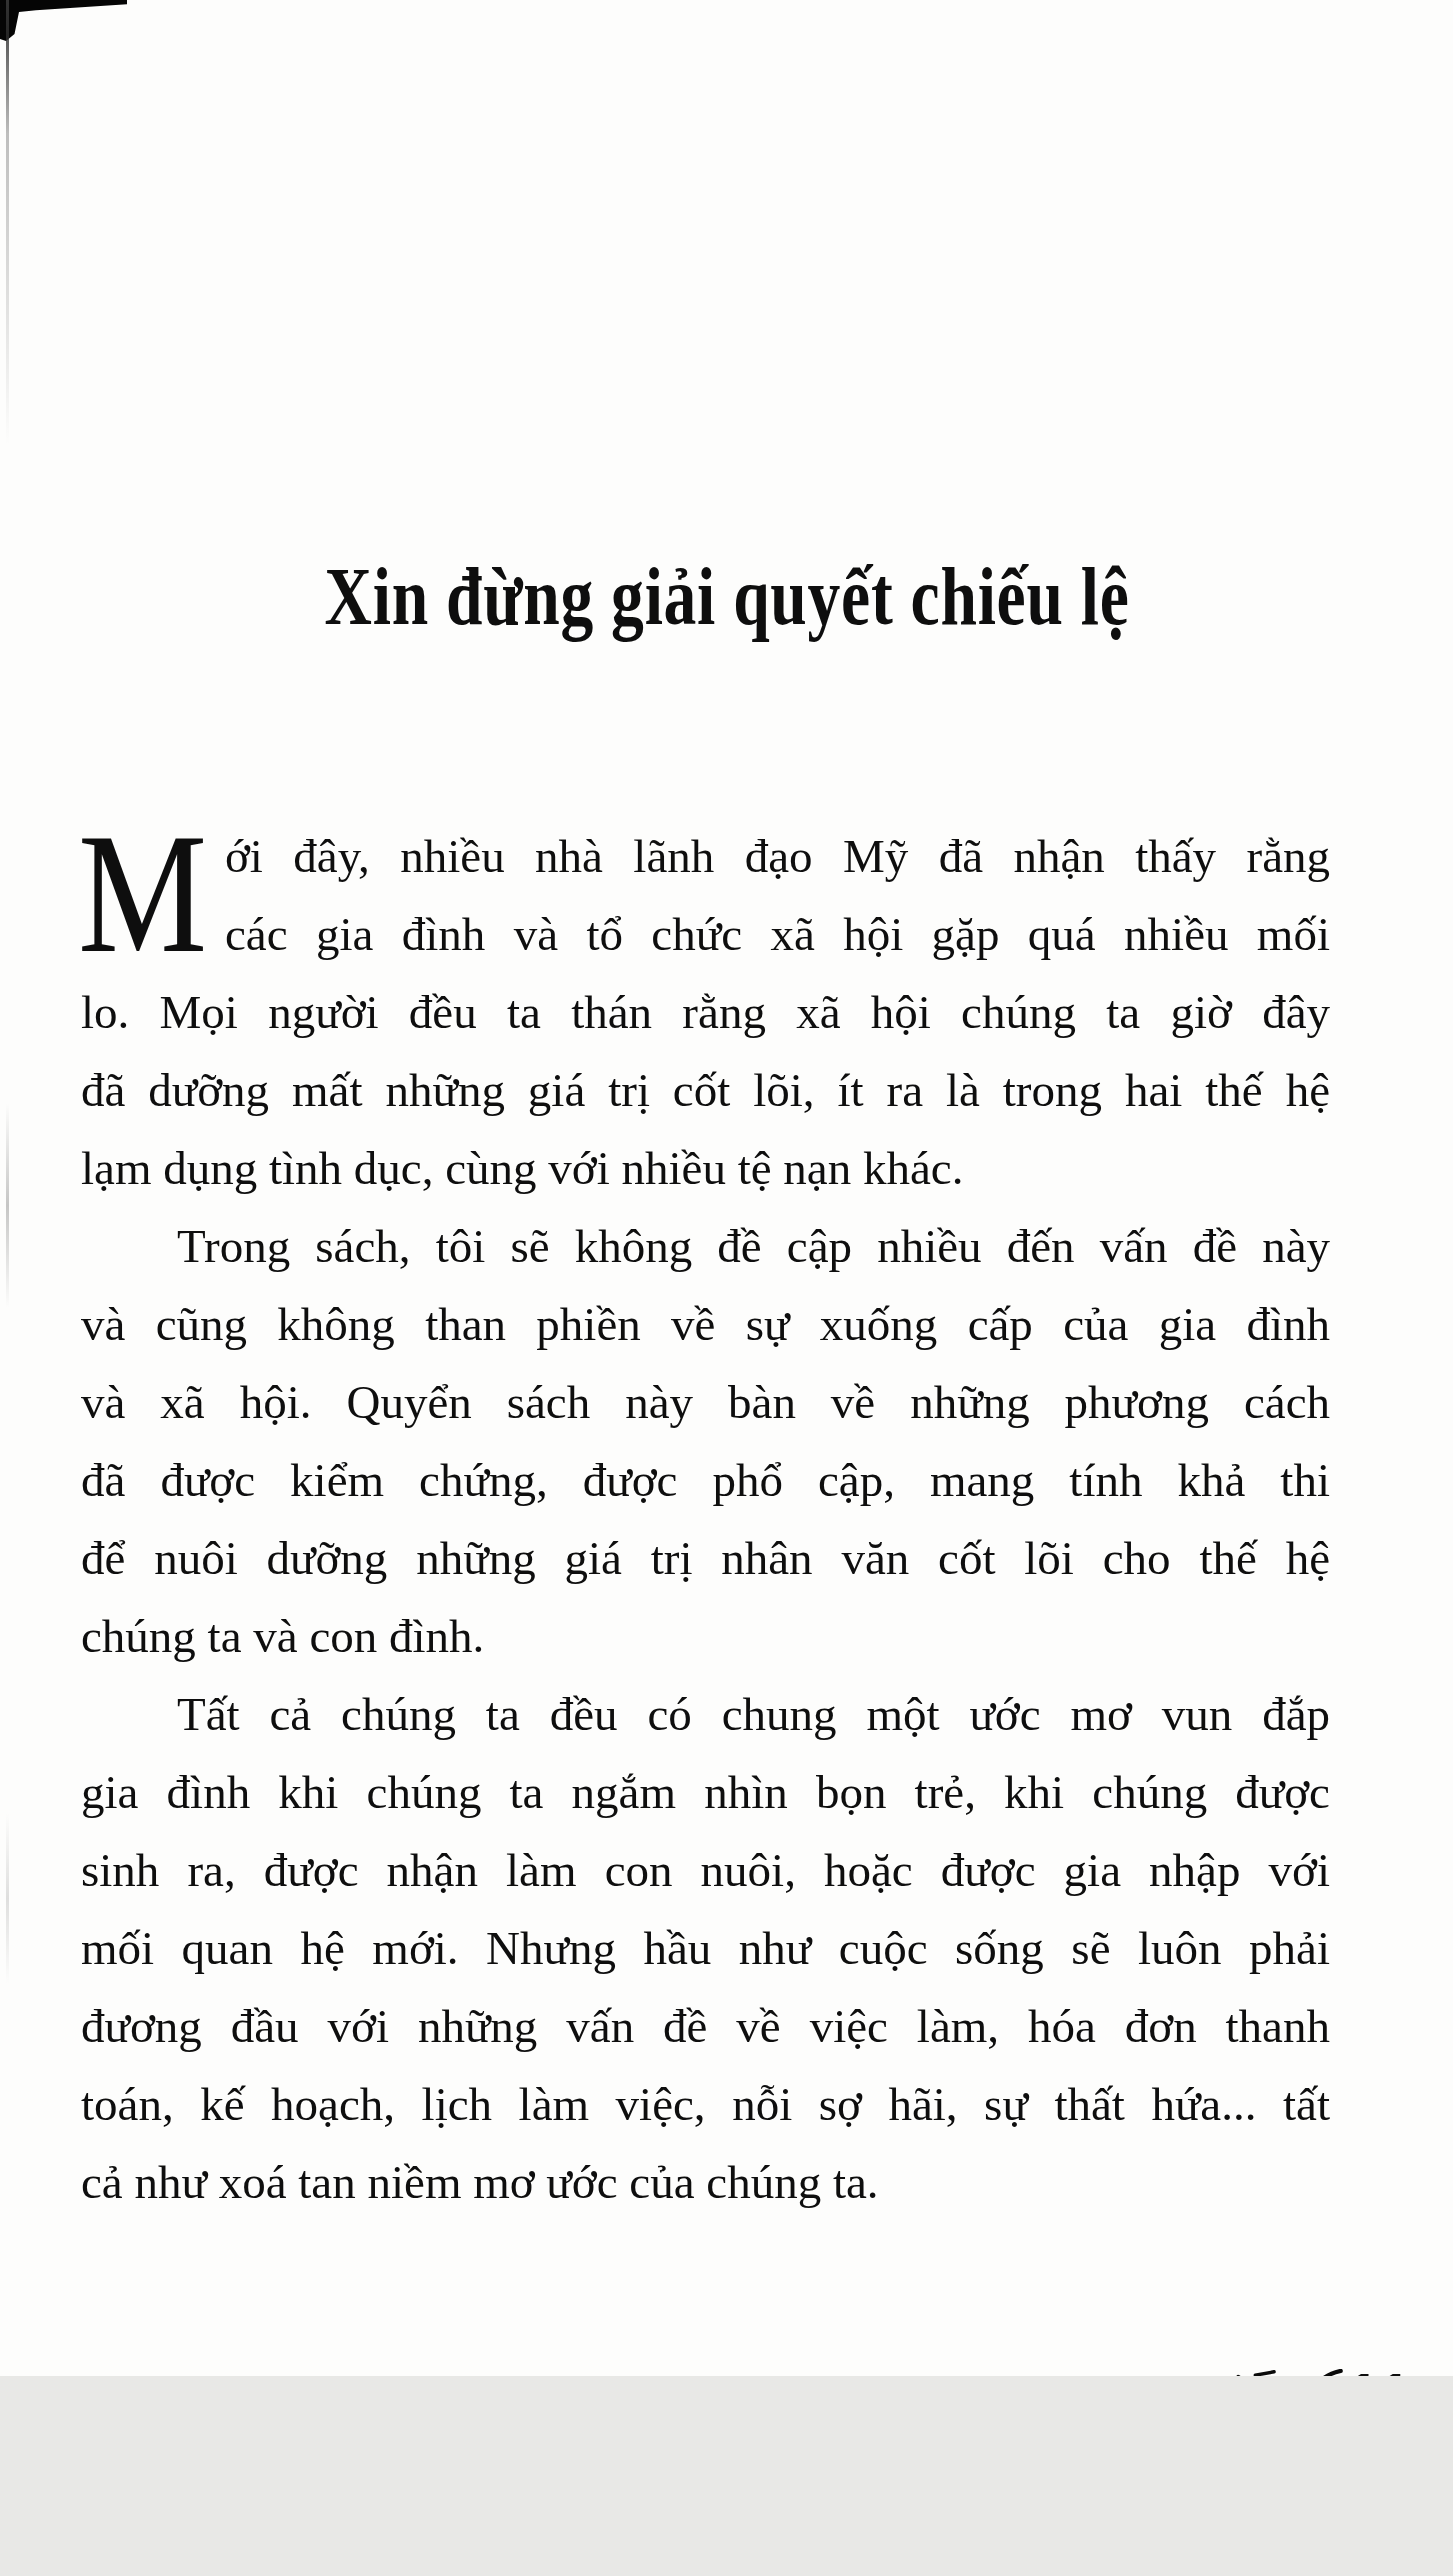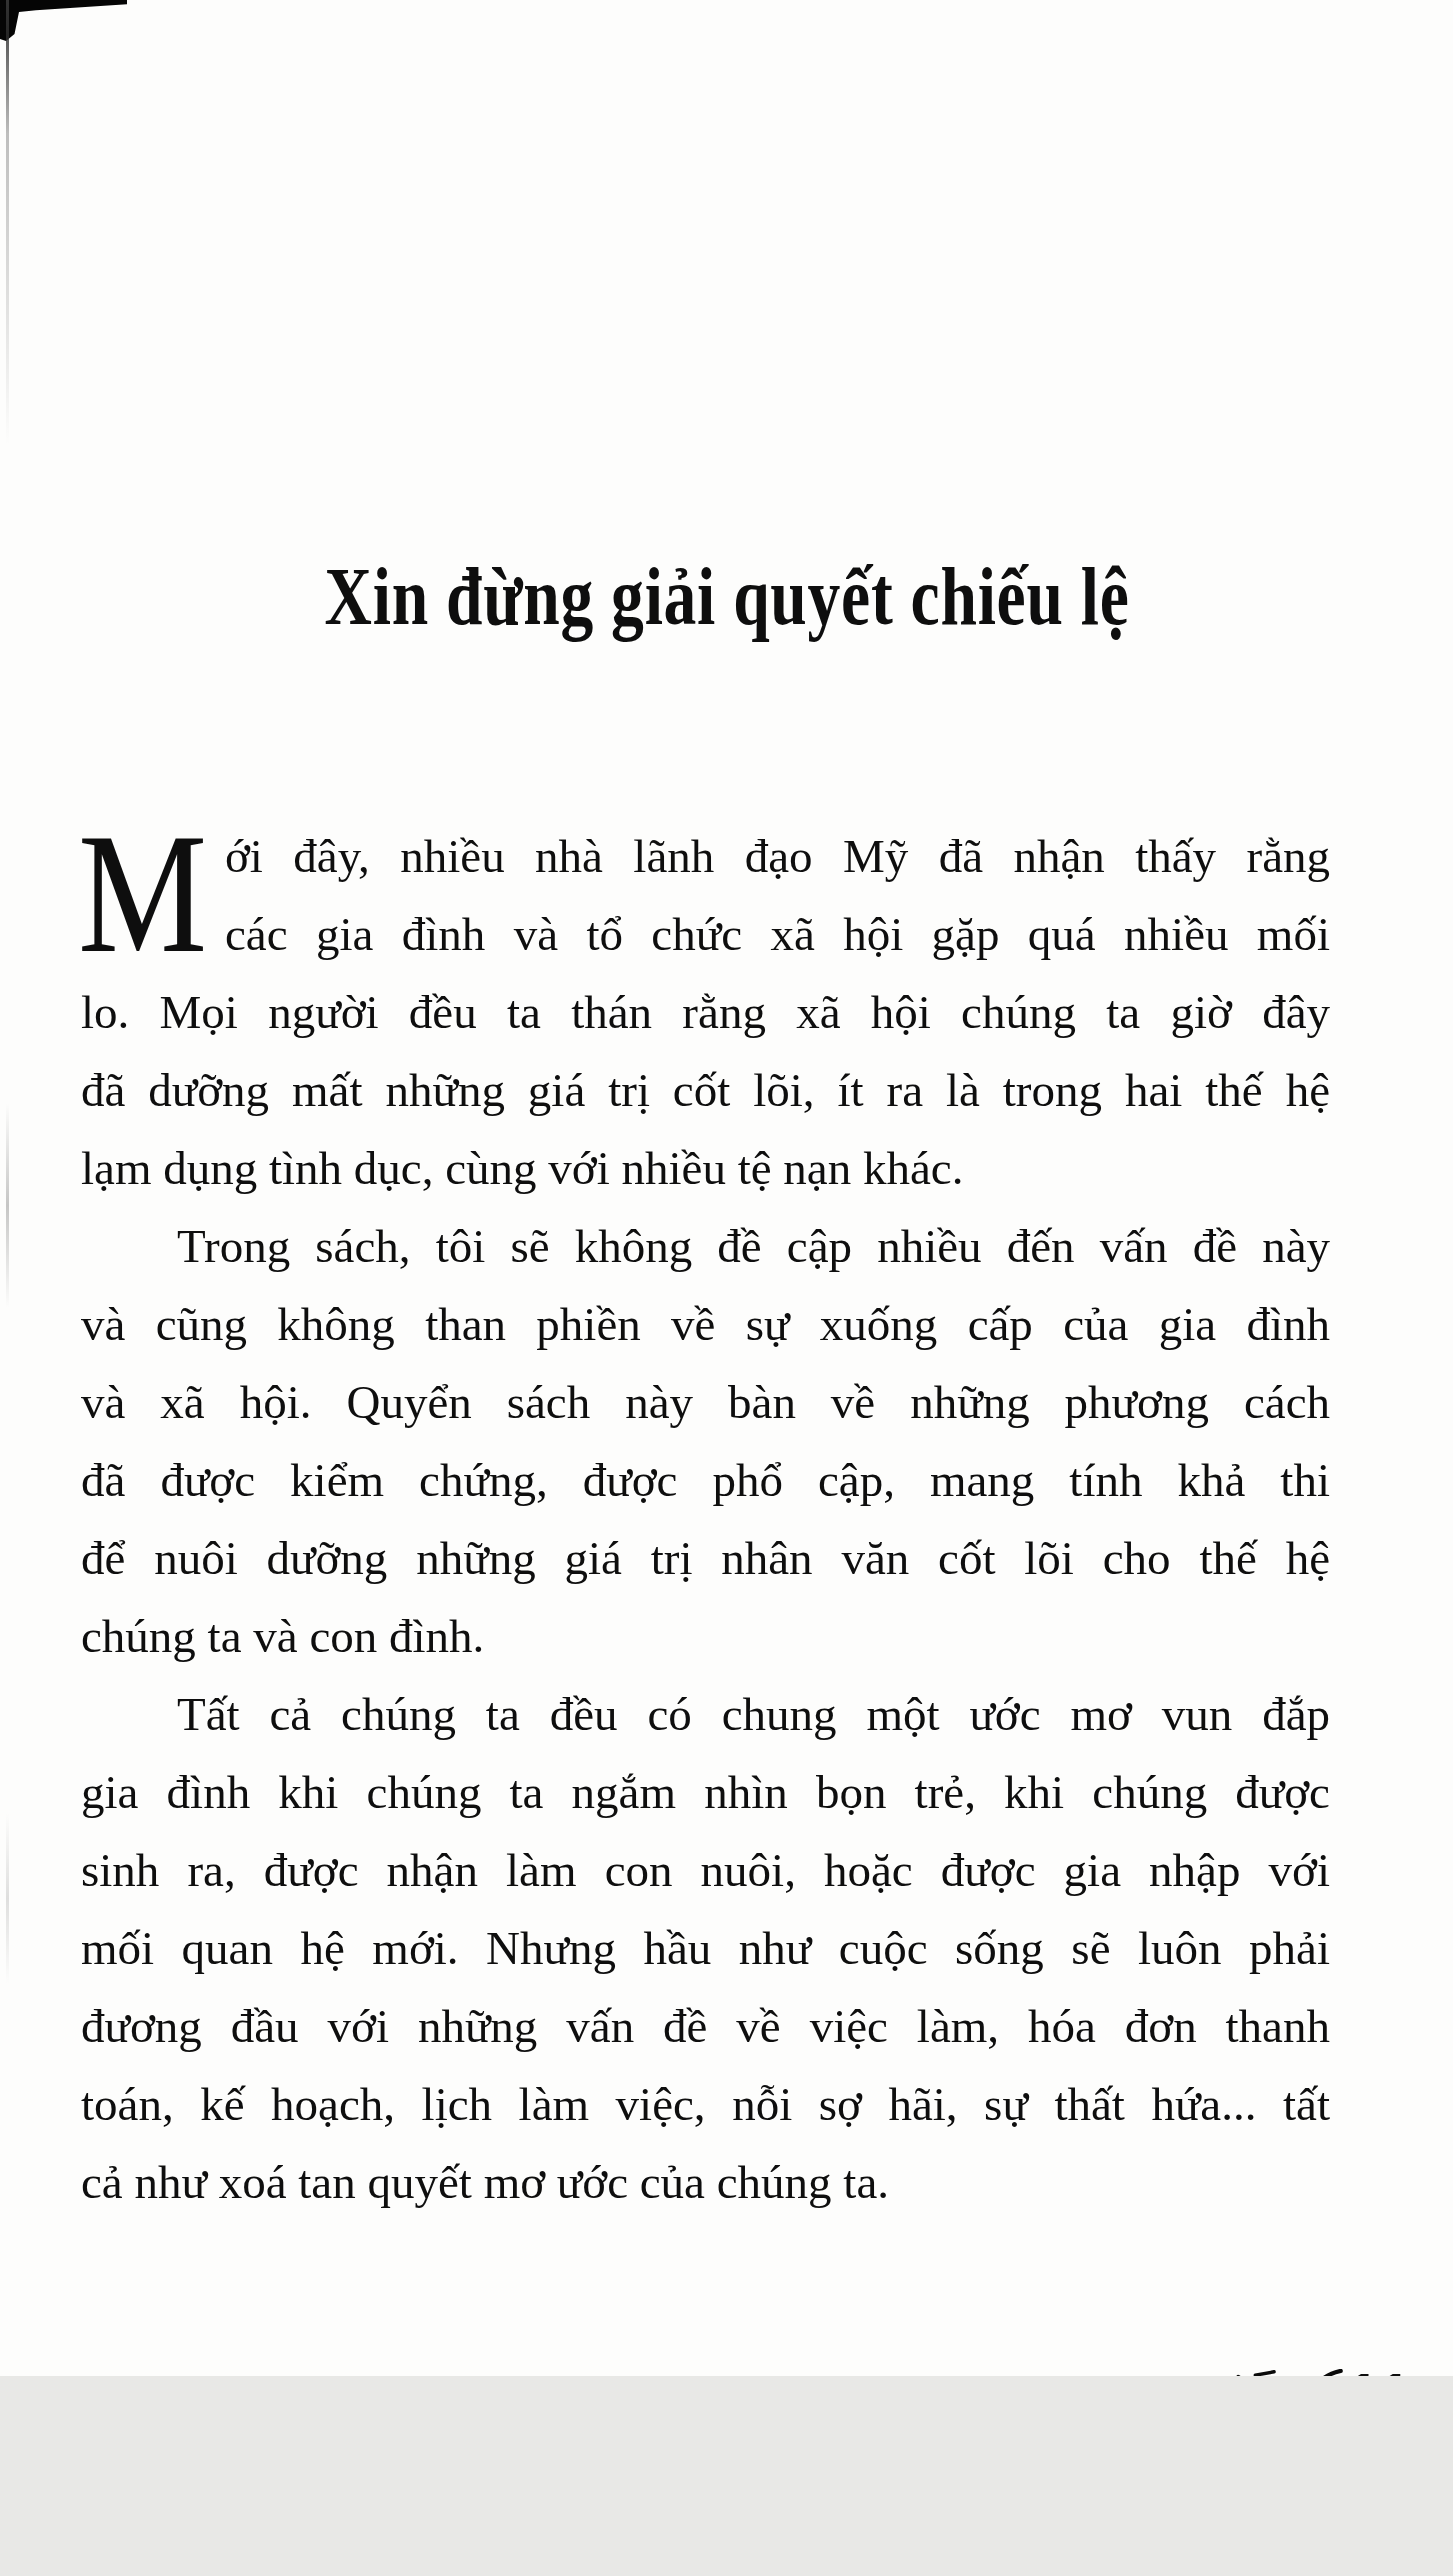--- a/index.html
+++ b/index.html
@@ -93,21 +93,21 @@
     <div class="l">và xã hội. Quyển sách này bàn về những phương cách</div>
     <div class="l">đã được kiểm chứng, được phổ cập, mang tính khả thi</div>
     <div class="l">để nuôi dưỡng những giá trị nhân văn cốt lõi cho thế hệ</div>
     <div class="l end">chúng ta và con đình.</div>
     <div class="l indent">Tất cả chúng ta đều có chung một ước mơ vun đắp</div>
     <div class="l">gia đình khi chúng ta ngắm nhìn bọn trẻ, khi chúng được</div>
     <div class="l">sinh ra, được nhận làm con nuôi, hoặc được gia nhập với</div>
     <div class="l">mối quan hệ mới. Nhưng hầu như cuộc sống sẽ luôn phải</div>
     <div class="l">đương đầu với những vấn đề về việc làm, hóa đơn thanh</div>
     <div class="l">toán, kế hoạch, lịch làm việc, nỗi sợ hãi, sự thất hứa... tất</div>
-    <div class="l end">cả như xoá tan quyết mơ ước của chúng ta.</div>
+    <div class="l end">cả như xoá tan niềm mơ ước của chúng ta.</div>
   </div>
 
   <svg class="ornament" width="181" height="50" viewBox="0 0 212 58">
     <g stroke="#0a0a0a" fill="none" stroke-linecap="round">
       <line x1="10" y1="21" x2="32" y2="17" stroke-width="4"></line>
       <line x1="7" y1="29" x2="36" y2="24" stroke-width="5"></line>
       <line x1="9" y1="37" x2="33" y2="32" stroke-width="4"></line>
       <line x1="60" y1="9" x2="80" y2="24" stroke-width="5"></line>
       <line x1="80" y1="7" x2="102" y2="3" stroke-width="4"></line>
       <line x1="54" y1="45" x2="72" y2="47" stroke-width="4"></line>

